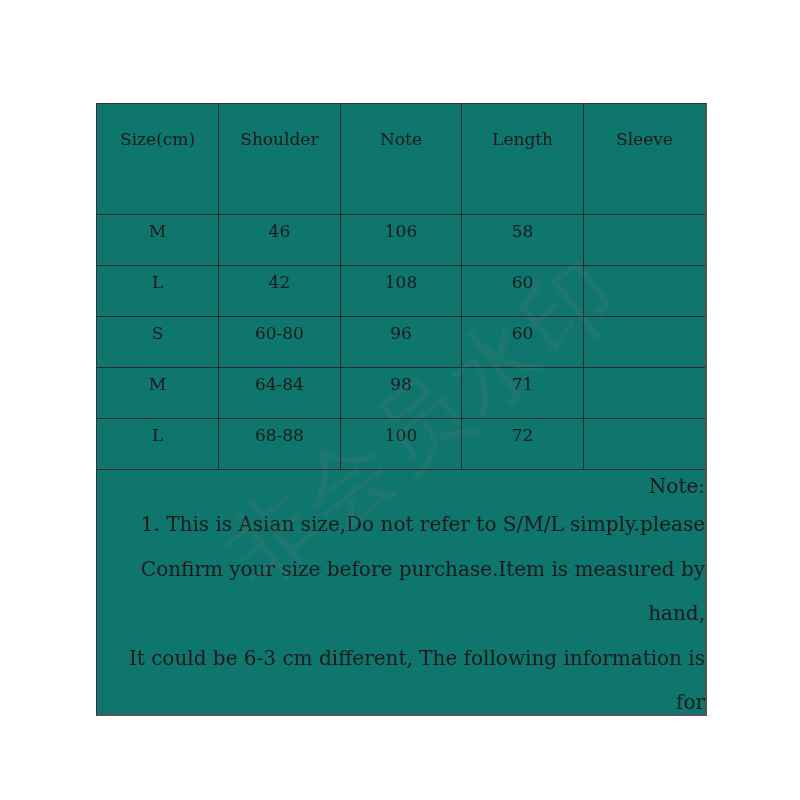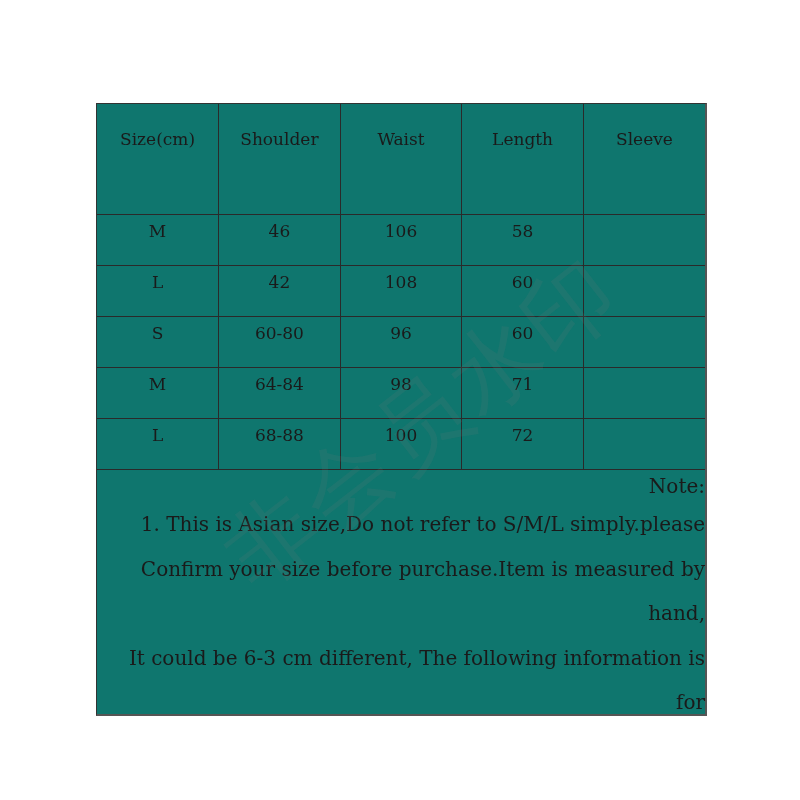--- a/index.html
+++ b/index.html
@@ -19,21 +19,21 @@
 </style>
 </head>
 <body>
 
 <div class="sheet">
   <table>
     <tbody>
         <tr class="header">
       <td>Size(cm)</td>
       <td>Shoulder</td>
-      <td>Waist</td>
+      <td>Note</td>
       <td>Length</td>
       <td>Sleeve</td>
     </tr>
     <tr class="data">
       <td>M</td>
       <td>46</td>
       <td>106</td>
       <td>58</td>
       <td></td>
     </tr>

